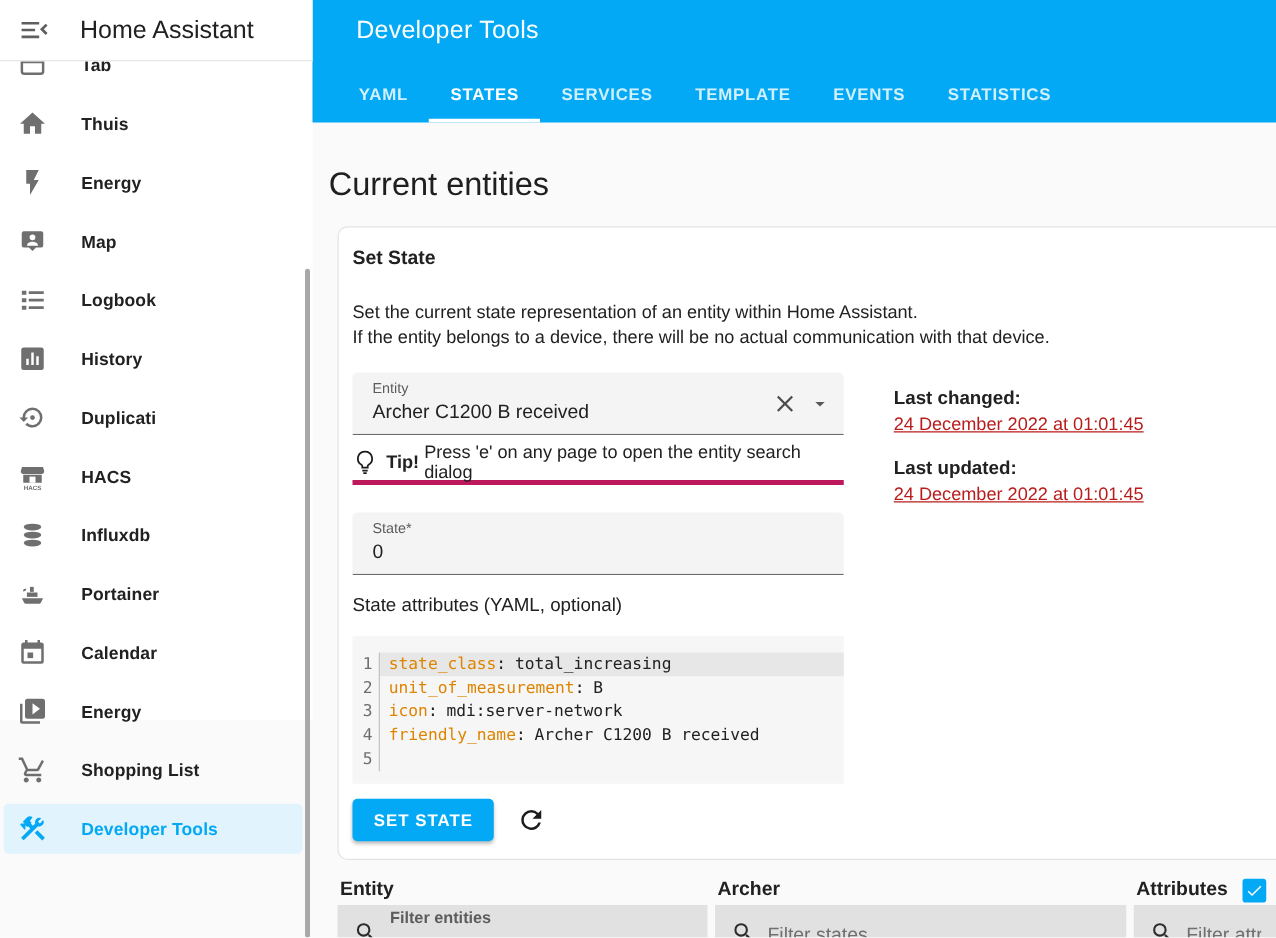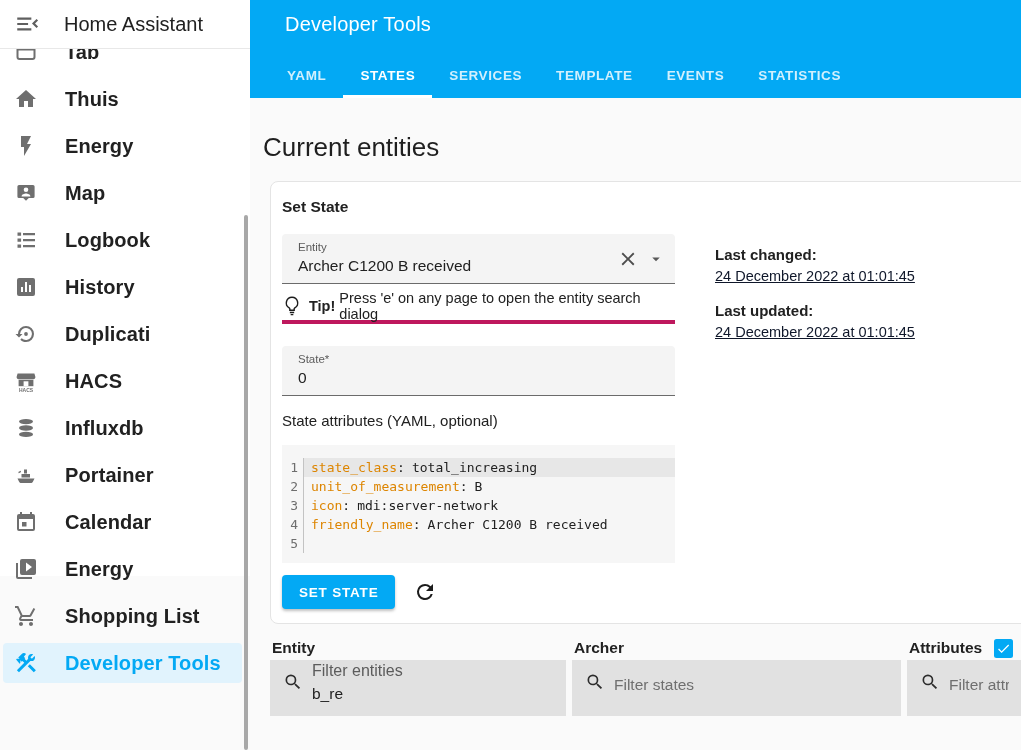--- a/index.html
+++ b/index.html
@@ -12,21 +12,21 @@
   .sidebar-header { height:49px; display:flex; align-items:center; padding-left:14px;
     border-bottom:1px solid #e8e8e8; background:#fff; position:relative; z-index:2; }
   .menu-toggle { width:26px; height:26px; color:#5f5f5f; cursor:pointer; }
   .sidebar-title { font-size:20px; color:#212121; margin-left:24px; white-space:nowrap; }
   .sidebar-list { height:701px; overflow:hidden; padding-top:0; }
   .nav-item { display:flex; align-items:center; height:40px; margin:0 8px 7px 3px;
     padding-left:11px; border-radius:4px; color:#212121; cursor:pointer; }
   .nav-item.clipped { margin-top:-17px; }
   .nav-icon { width:24px; height:24px; color:#6f6f6f; flex:0 0 24px; }
   .nav-icon svg { width:24px; height:24px; display:block; }
-  .nav-label { margin-left:27px; font-size:20px; font-weight:bold; letter-spacing:.1px; }
+  .nav-label { margin-left:27px; font-size:14px; font-weight:bold; letter-spacing:.1px; }
   .nav-item.active { background:#e1f3fd; }
   .nav-item.active .nav-icon, .nav-item.active .nav-label { color:#03a9f4; }
   .sidebar-scrollbar { position:absolute; right:2px; top:215px; width:4px; height:535px;
     background:#a8a8a8; border-radius:2px; z-index:3; }
 
   
   .main { flex:1; display:flex; flex-direction:column; min-width:0; }
   .app-header { position:relative; height:98px; background:#03a9f4; flex:0 0 98px; }
   .header-title { position:absolute; left:35px; top:13px; color:#fff; font-size:20px; letter-spacing:.2px; }
   .tabs { position:absolute; left:20px; bottom:0; display:flex; height:46px; }
@@ -78,35 +78,35 @@
   .yval { margin-left:7px; }
 
   .actions-row { display:flex; align-items:center; margin-top:12px; }
   .primary-btn { background:#03a9f4; color:#fff; border:none; border-radius:4px; height:34px;
     padding:0 17px; font-size:13.5px; font-weight:bold; letter-spacing:.8px; cursor:pointer;
     box-shadow:0 2px 3px rgba(0,0,0,.25); font-family:inherit; }
   .refresh-btn { width:24px; height:24px; margin-left:18px; color:#1c1c1c; cursor:pointer; }
   .refresh-btn svg { width:24px; height:24px; display:block; }
 
   .meta-label { font-size:15px; font-weight:bold; color:#212121; }
-  .meta-link { display:inline-block; margin-top:5px; font-size:14.5px; color:#0f172a;
+  .meta-link { display:inline-block; margin-top:5px; font-size:14.5px; color:#b91c1c;
     text-decoration:underline; cursor:pointer; }
   .meta-block + .meta-block { margin-top:17px; }
 
   
   .table-head { display:flex; margin:12px 0 0 20px; }
   .t-col { display:flex; flex-direction:column; }
   .t-col1 { width:296px; flex:0 0 296px; margin-right:6px; }
   .t-col2 { width:329px; flex:0 0 329px; margin-right:6px; }
   .t-col3 { flex:1; min-width:0; }
   .t-header { height:24px; font-size:15.5px; font-weight:bold; display:flex; align-items:center; padding-left:2px; }
   .t-filter { position:relative; height:56px; background:#e1e1e1; }
   .t-filter .search { position:absolute; left:13px; top:12px; width:20px; height:20px; color:#2c2c2c; }
   .t-filter .search svg { width:20px; height:20px; display:block; }
-  .t-filter .f-label { position:absolute; left:42px; top:2px; font-size:16px; color:#5c5c5c; }
+  .t-filter .f-label { position:absolute; left:42px; top:2px; font-size:13px; color:#5c5c5c;font-weight:bold; }
   .t-filter .f-value { position:absolute; left:42px; top:25px; font-size:15.5px; color:#212121; }
   .t-filter input { position:absolute; left:40px; top:15px; width:calc(100% - 50px); border:none;
     background:transparent; outline:none; font-size:15.5px; font-family:inherit; color:#212121; }
   .t-filter input::placeholder { color:#6f6f6f; opacity:1; }
   .checkbox { width:19px; height:19px; margin-left:12px; background:#03a9f4; border-radius:2.5px;
     display:flex; align-items:center; justify-content:center; cursor:pointer; }
   .checkbox svg { width:15px; height:15px; display:block; color:#fff; }
 </style>
 </head>
 <body>
@@ -284,20 +284,24 @@
         <div class="tab">EVENTS</div>
         <div class="tab">STATISTICS</div>
       </nav>
     </header>
 
     <div class="content">
       <h1 class="page-heading">Current entities</h1>
 
       <section class="card">
         <div class="card-title">Set State</div>
+        <div class="card-desc">
+          <div>Set the current state representation of an entity within Home Assistant.</div>
+          <div>If the entity belongs to a device, there will be no actual communication with that device.</div>
+        </div>
 
         <div class="form-row">
           <div class="form-left">
 
             <div class="textfield">
               <span class="tf-label">Entity</span>
               <span class="tf-value">Archer C1200 B received</span>
               <span class="tf-icons">
                 <span class="icon-btn">
                   <svg viewBox="0 0 24 24">

